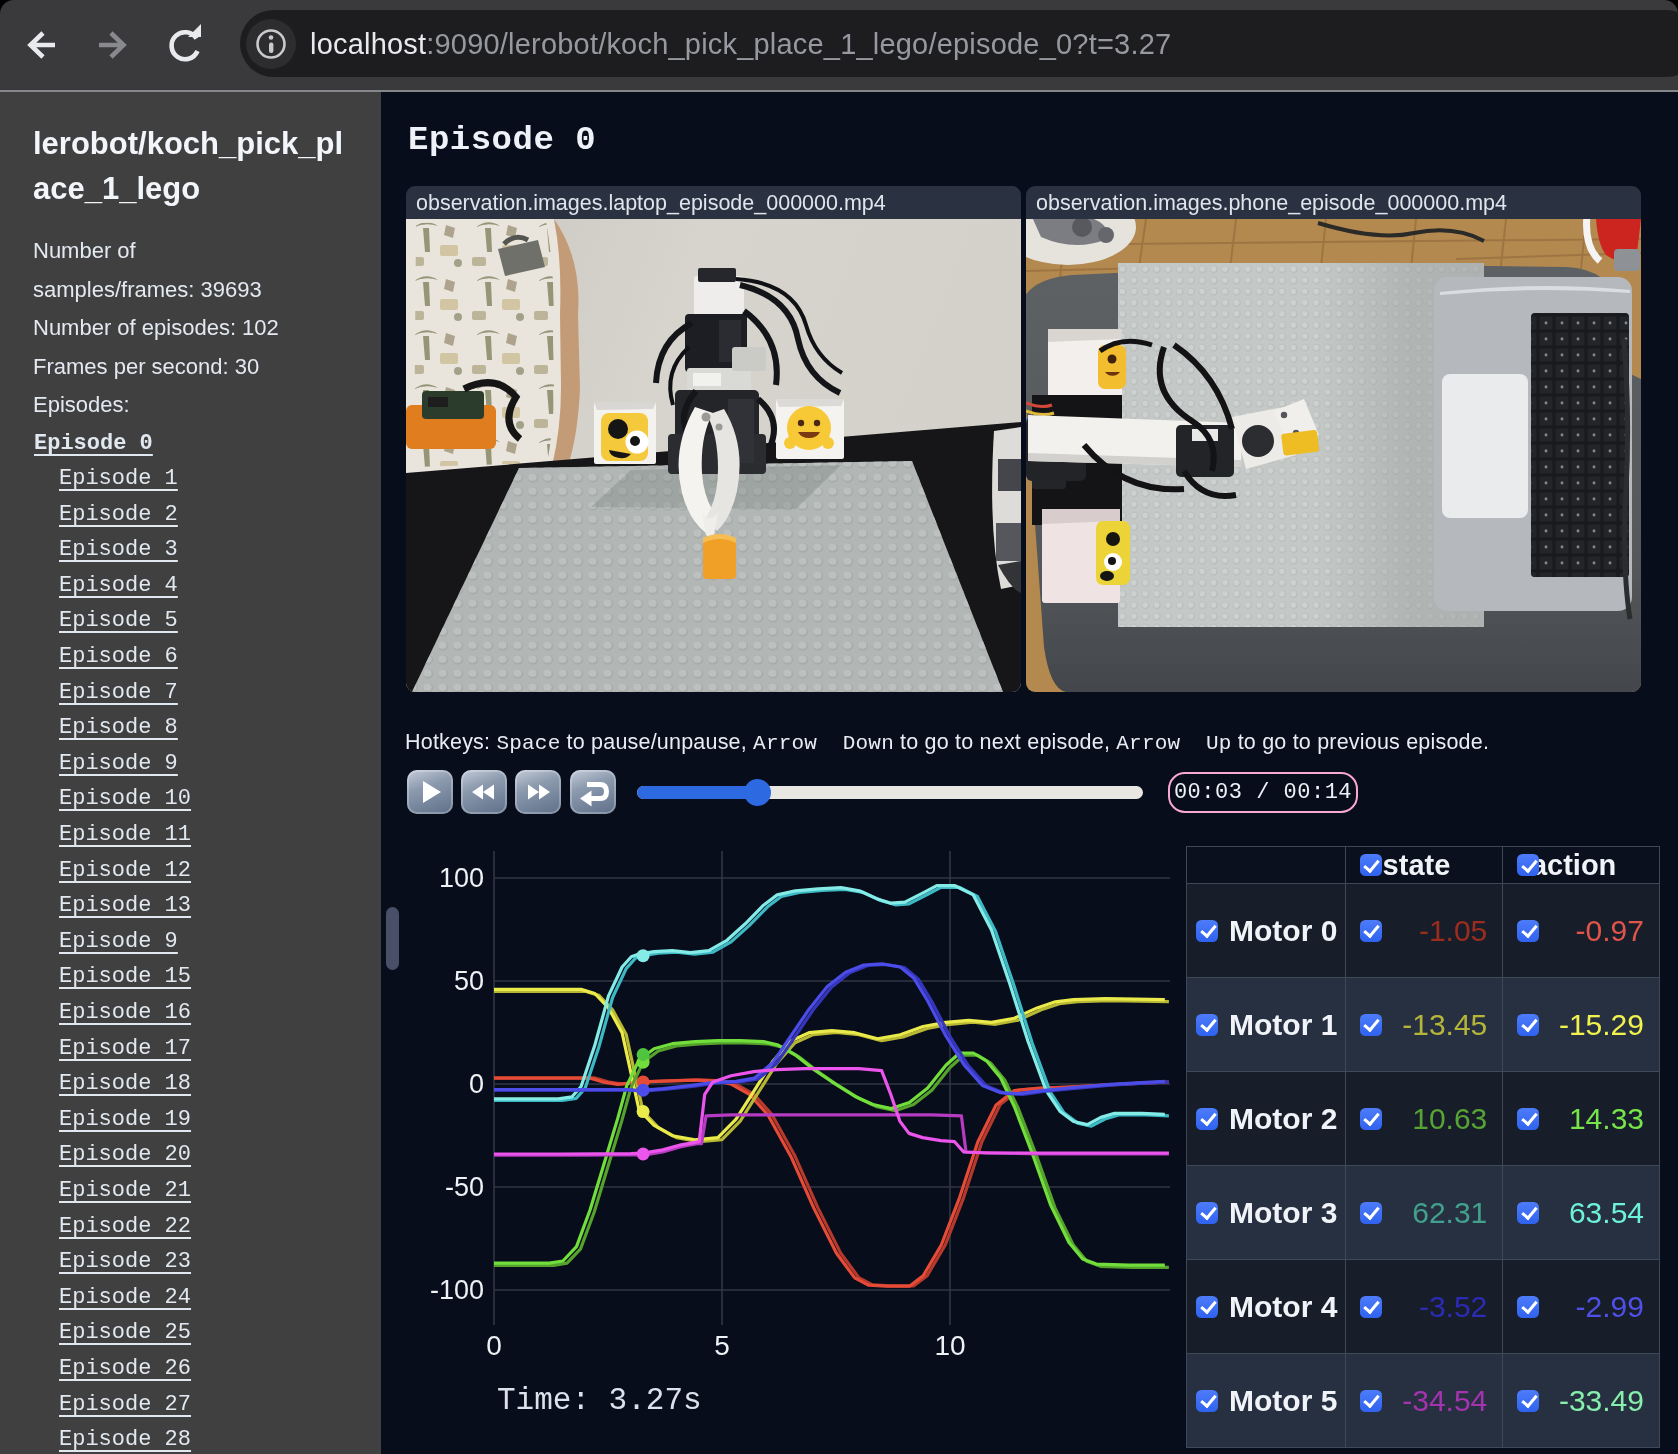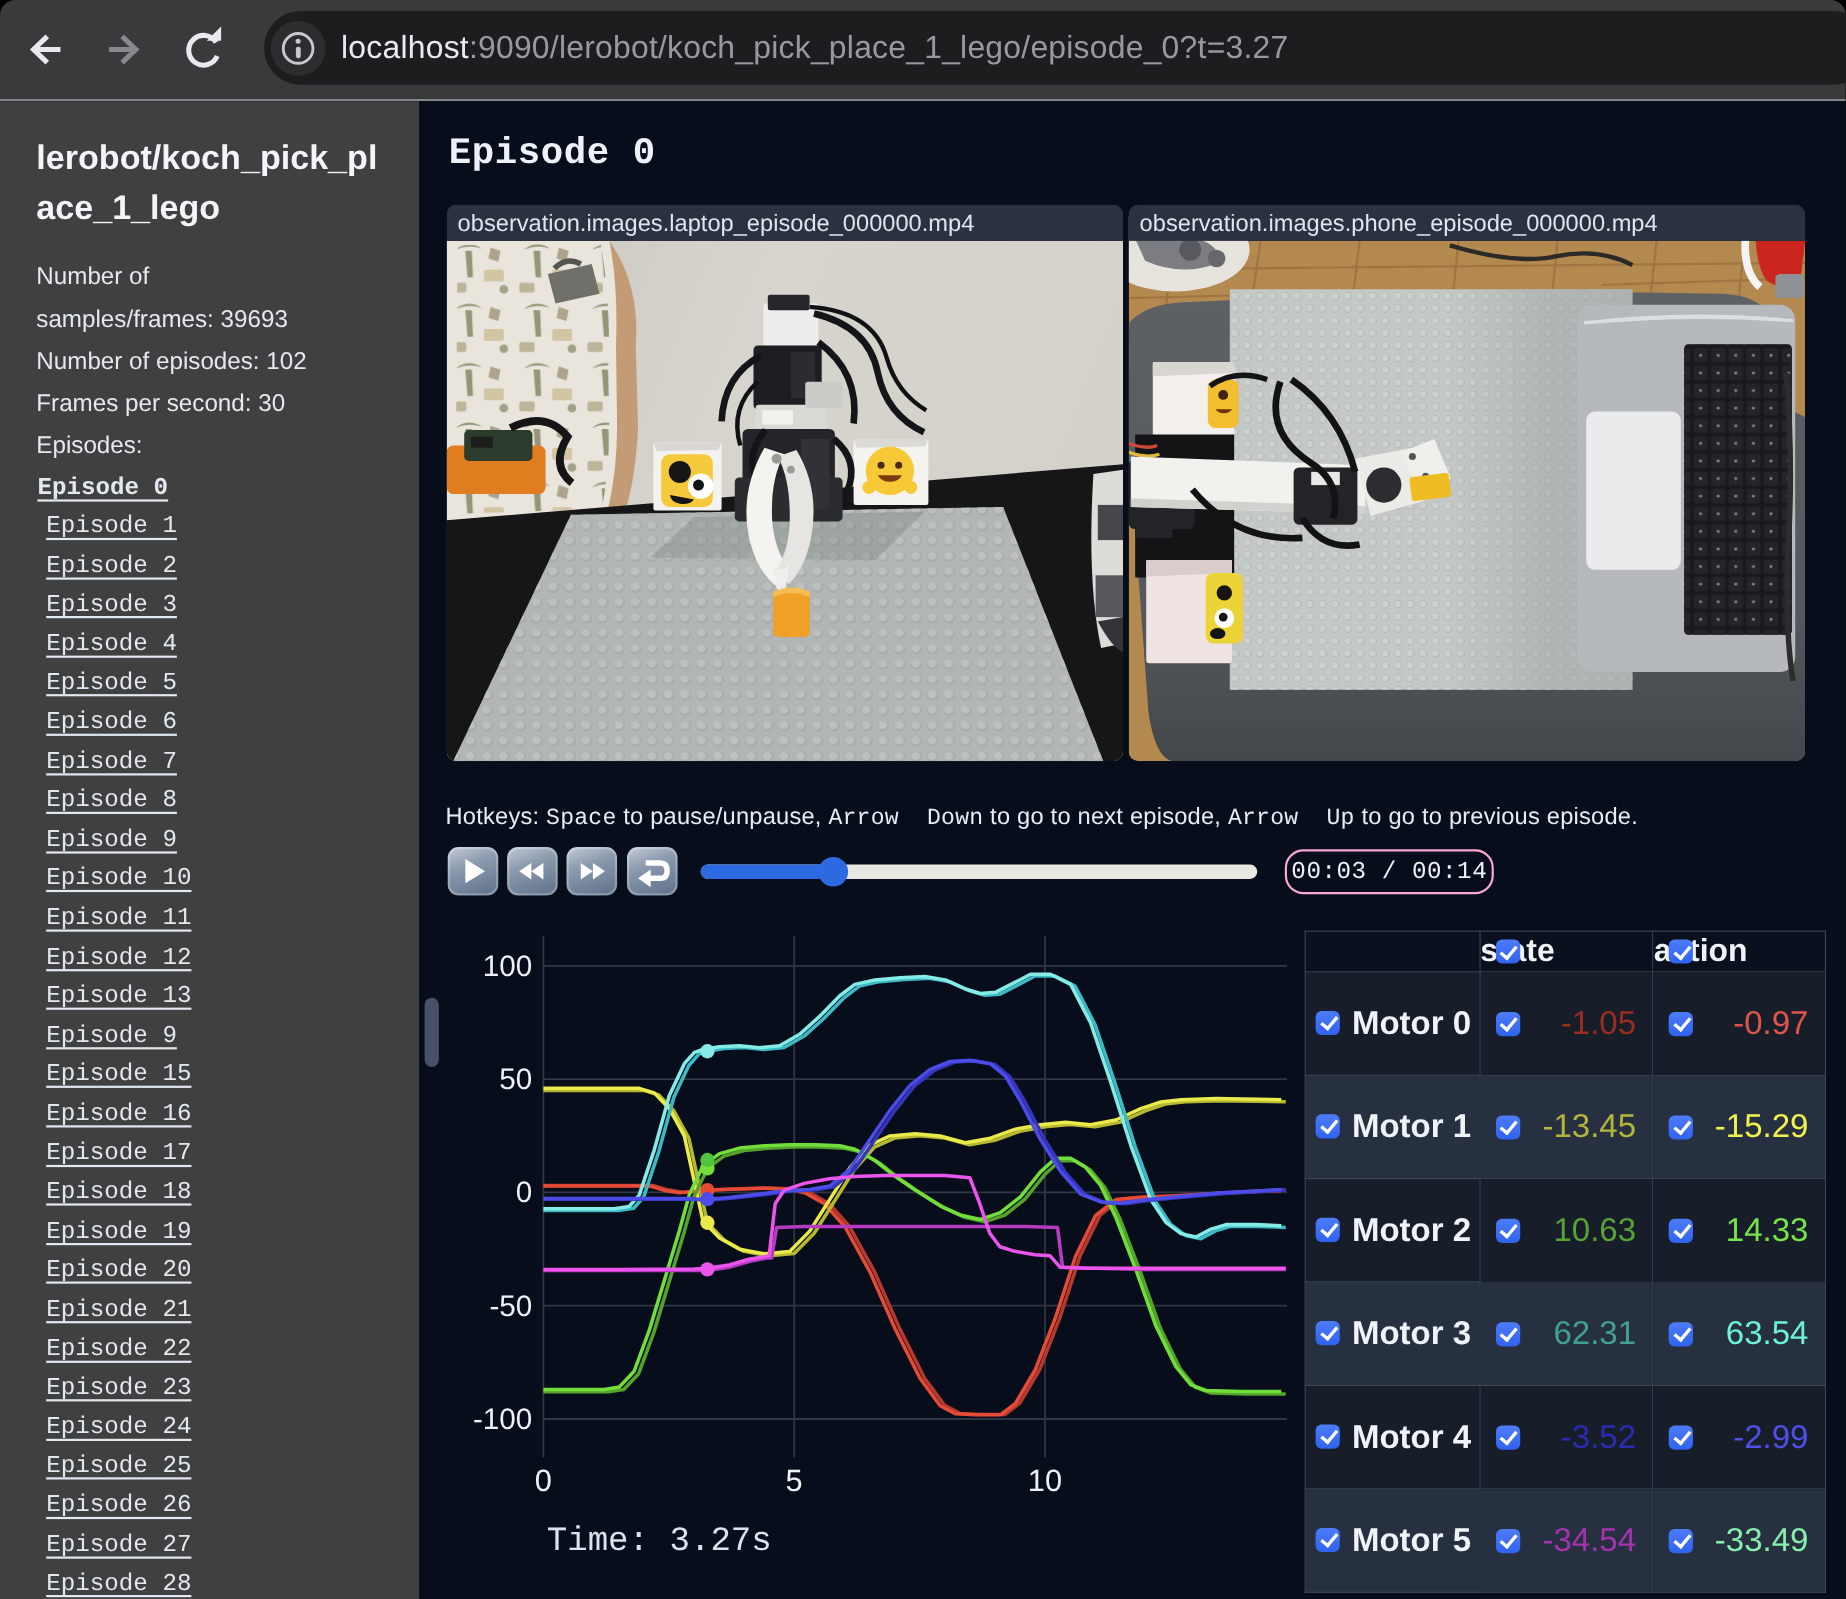--- a/index.html
+++ b/index.html
@@ -20,21 +20,21 @@
   
   .page { position:absolute; left:0; top:92px; width:1678px; height:1362px; background:#070d1b; }
   .sidebar { position:absolute; left:0; top:0; width:381px; height:1362px; background:#404040; overflow:hidden; }
   .sb-in { padding:36px 0 0 33px; color:#e4e9f1; }
   .sb-title { margin-top:-7px; font-size:31px; font-weight:bold; line-height:45px; color:#f2f5fa; width:320px; word-wrap:break-word; }
   .sb-info { margin-top:21px; font-size:22px; line-height:38.5px; width:330px; }
   .sb-eps { margin-top:0; font-size:22px; line-height:33.6px; }
   .sb-eps a { color:#e2e8f0; text-decoration:underline; text-underline-offset:5px; text-decoration-thickness:2px;
               font-family:"Liberation Mono", monospace; }
   .sb-eps .cur { margin-left:1px; font-weight:bold; }
-  .sb-eps .oth { margin-left:9px; }
+  .sb-eps .oth { margin-left:26px; }
   .scrollthumb { position:absolute; left:386px; top:815px; width:13px; height:63px; border-radius:7px; background:#475067; z-index:5; }
 
   
   .main { position:absolute; left:381px; top:0; width:1297px; height:1362px; }
   h1.ep { position:absolute; left:27px; top:33px; font-family:"Liberation Mono", monospace;
           font-weight:bold; font-size:34px; line-height:31px; color:#eef2f8; letter-spacing:0.5px; }
   .vid { position:absolute; top:94px; width:615px; height:506px; border-radius:9px; overflow:hidden; background:#10151f; }
   .vid1 { left:25px; }
   .vid2 { left:645px; }
   .hotkeys { position:absolute; left:24px; top:618px; font-size:21.5px; color:#e8ecf3; letter-spacing:0.2px;margin-top:20px; }
@@ -48,21 +48,21 @@
   .trackfill { position:absolute; left:0; top:0; width:120px; height:13px; border-radius:7px 0 0 7px; background:#2d69e1; }
   .thumb { position:absolute; left:363px; top:687px; width:27px; height:27px; border-radius:50%; background:#2d69e1; }
   .timebox { position:absolute; left:787px; top:680px; width:190px; height:41px; border-radius:17px;
              border:2px solid #f9a8d4; color:#eef2f7; font-family:"Liberation Mono", monospace;
              font-size:22px; text-align:center; line-height:37px; letter-spacing:0.5px; white-space:nowrap; }
 
   
   .mtable { position:absolute; left:805px; top:754px; width:474px; border-collapse:collapse;
             color:#f0f3f8; font-size:30px; }
   .mtable th, .mtable td { border:1.5px solid #3e4857; }
-  .mtable thead th { background:#0a101d; height:37px; font-size:29px; font-weight:bold; text-align:left; padding-right:15px; }
+  .mtable thead th { background:#0a101d; height:37px; font-size:29px; font-weight:bold; text-align:center; padding-right:15px; }
   .mtable td { height:94px; }
   .mtable tr.dk td { background:#171e2a; }
   .mtable tr.lt td { background:#273040; }
   .mtable td.mlab { font-weight:bold; padding-left:9px; }
   .mtable td.val { text-align:right; padding-right:15px; position:relative; }
   .cb { display:inline-block; width:22px; height:22px; border-radius:5.5px; vertical-align:middle;
         background:linear-gradient(180deg,#4d7cfa 0%,#2f62ef 100%); position:relative; }
   .cb:after { content:""; position:absolute; left:7.5px; top:2.5px; width:6px; height:12px;
               border:solid #fff; border-width:0 3.4px 3.4px 0; transform:rotate(40deg); }
   .cb.hd { position:absolute; left:14px; top:50%; margin-top:-11px; }

